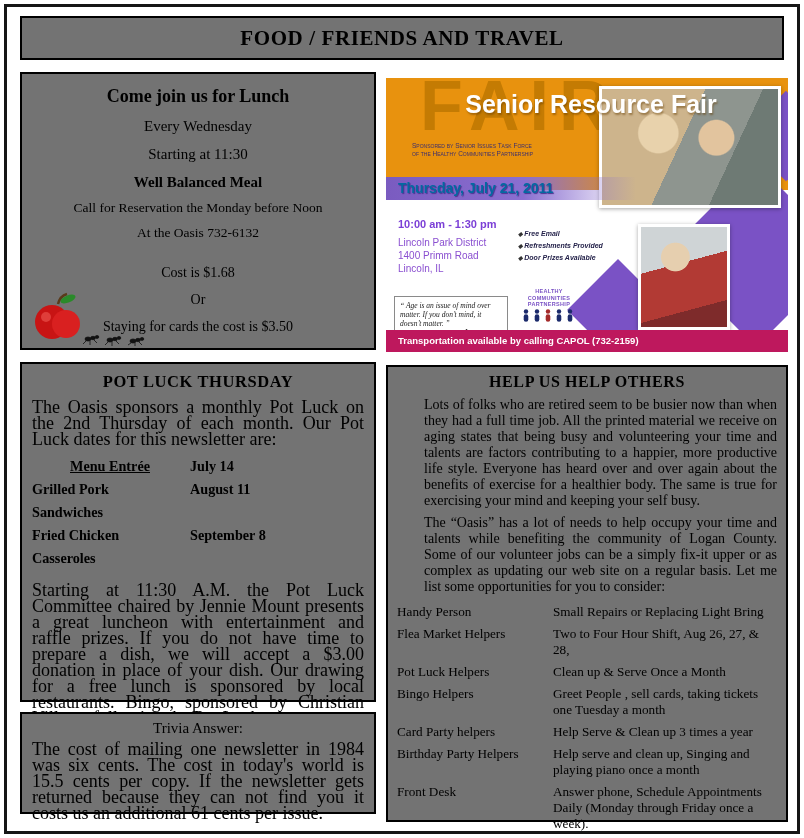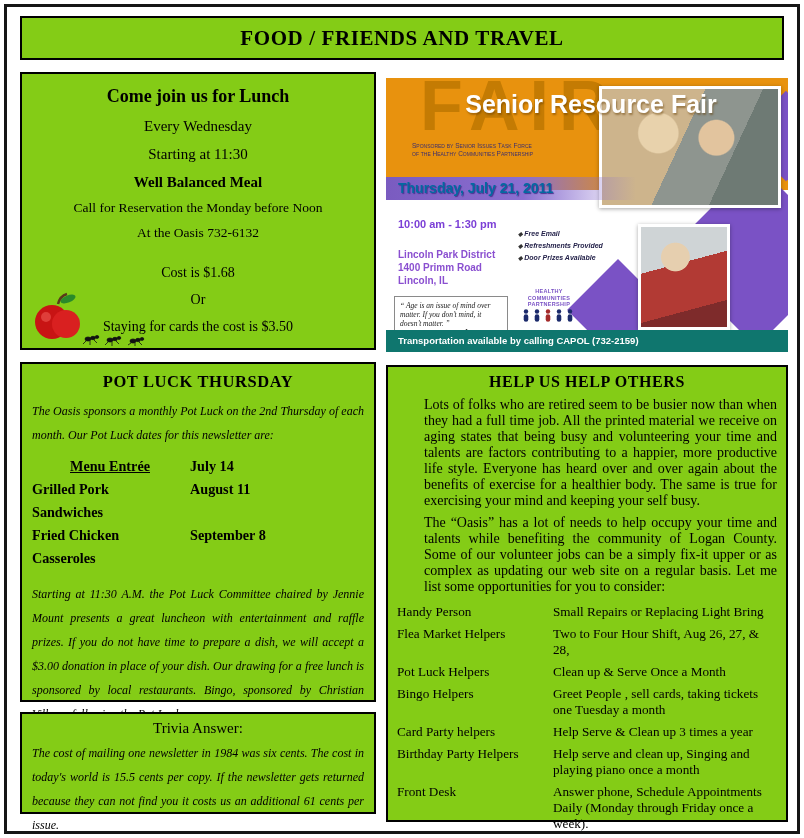--- a/index.html
+++ b/index.html
@@ -1,40 +1,40 @@
 <!DOCTYPE html>
 <html><head>
 <meta charset="utf-8">
 <style>
   * { margin:0; padding:0; box-sizing:border-box; }
   html,body { width:804px; height:838px; }
   body { position:relative; background:#fff; color:#000; font-family:"Liberation Serif", serif; overflow:hidden; }
 
   .outer-border { position:absolute; left:4px; top:4px; right:4px; bottom:4px; border:3px solid #161616; }
 
-  .box { position:absolute; border:2px solid #000; background:#84cc16; }
+  .box { position:absolute; border:2px solid #000; background:#737373; }
 
   
   .header-box { left:20px; top:16px; width:764px; height:44px; display:flex; align-items:center; justify-content:center; }
   .header-title { font-size:21px; font-weight:bold; letter-spacing:.6px; }
 
   
   .lunch-box { left:20px; top:72px; width:356px; height:278px; text-align:center; padding-top:12px; }
   .lunch-title { font-size:18px; font-weight:bold; }
   .ll { font-size:15px; margin-top:11px; }
   .ll.small { font-size:13.5px; margin-top:9px; }
   .ll.cost { font-size:14px; }
   .bold { font-weight:bold; }
   .gap-top { margin-top:24px; }
   .apple-svg { position:absolute; left:8px; bottom:2px; }
 
   
   .potluck-box { left:20px; top:362px; width:356px; height:340px; padding:8px 10px; }
   .section-title { text-align:center; font-weight:bold; font-size:16.5px; letter-spacing:.6px; }
-  .just { text-align:justify; font-size:12px; line-height:24px; margin-top:7px;font-style:italic; }
+  .just { text-align:justify; font-size:18px; line-height:16px; margin-top:7px; }
   .pl-table { display:grid; grid-template-columns:150px 1fr; margin-top:8px; font-size:14.2px; line-height:23px; }
   .pl-header { font-weight:bold; text-decoration:underline; }
   .pl-h1 { text-align:center; }
   .pl-h2 { padding-left:38px; }
   .pl-date { font-weight:bold; padding-left:8px; }
   .pl-entree { font-weight:bold; }
   .pl-footer { text-align:center; font-weight:bold; font-size:14.4px; margin-top:10px; }
 
   
   .trivia-box { left:20px; top:712px; width:356px; height:102px; padding:6px 10px; }
@@ -43,42 +43,42 @@
 
   
   .flyer { position:absolute; left:386px; top:78px; width:402px; height:274px; overflow:hidden; background:#fff; font-family:"Liberation Sans", sans-serif; }
   .fl-orange { position:absolute; left:0; top:0; width:100%; height:112px; background:#E8920E; z-index:1; }
   .fl-ghost { position:absolute; left:34px; top:-12px; font-size:70px; font-weight:800; letter-spacing:10px; color:#C47B03; z-index:1; }
   .fl-title { position:absolute; left:52px; top:12px; width:306px; text-align:center; font-size:25px; font-weight:bold; color:#fff; text-shadow:1px 2px 2px rgba(100,60,0,.5); z-index:4; }
   .fl-sponsor { position:absolute; left:26px; top:64px; font-size:6.5px; line-height:8px; color:#3C2F6E; font-variant:small-caps; z-index:4; }
   .fl-dateband { position:absolute; left:0; top:99px; width:250px; height:23px; background:linear-gradient(90deg,#7A5BC0 0%,#8A6FD0 55%,rgba(138,111,208,0) 100%); z-index:4; }
   .fl-date { position:absolute; left:12px; top:102px; font-size:14px; font-weight:bold; color:#0369a1; text-shadow:1px 1px 1px #4a3390; z-index:5; }
   .fl-time { position:absolute; left:12px; top:140px; font-size:11px; font-weight:bold; color:#7B3FD6; z-index:5; }
-  .fl-address { position:absolute; left:12px; top:158px; font-size:10px; font-weight:bold; color:#8A4FD0; line-height:13px; z-index:5;margin-top:12px; }
+  .fl-address { position:absolute; left:12px; top:158px; font-size:10px; font-weight:normal; color:#8A4FD0; line-height:13px; z-index:5; }
   .fl-bullets { position:absolute; left:132px; top:150px; font-size:7px; font-weight:bold; font-style:italic; color:#24224a; line-height:11px; z-index:5; }
   .fl-bullet::before { content:"◆ "; font-size:6px; color:#333; }
   .fl-quote { position:absolute; left:8px; top:202px; width:114px; height:50px; border:1px solid #8a8a8a; background:#fff; padding:4px 5px 2px; font-family:"Liberation Serif", serif; font-style:italic; font-size:7.5px; line-height:9px; color:#222; z-index:5;margin-top:16px; }
   .fl-quote-attr { text-align:right; margin-top:2px; font-size:12px;font-style:italic; }
   .fl-logo { position:absolute; left:130px; top:210px; width:66px; text-align:center; z-index:5; }
   .fl-logo-text { font-size:5.5px; font-weight:bold; color:#7A52C5; line-height:6.5px; letter-spacing:.3px; }
   .fl-photo { position:absolute; border:3px solid #fff; box-shadow:0 1px 4px rgba(0,0,0,.35); z-index:3; }
   .fl-photo1 { left:213px; top:8px; width:182px; height:122px;
     background:
       radial-gradient(circle at 32% 38%, #E8D2AC 0 14%, rgba(0,0,0,0) 15%),
       radial-gradient(circle at 65% 42%, #E2C49E 0 13%, rgba(0,0,0,0) 14%),
       linear-gradient(115deg, #cdb48c 0 45%, #8e958f 45% 70%, #6e7a74 70%); }
   .fl-photo2 { left:252px; top:146px; width:92px; height:106px;
     background:
       radial-gradient(circle at 40% 30%, #E6CFAF 0 16%, rgba(0,0,0,0) 17%),
       linear-gradient(165deg, #cfd4d6 0 38%, #B23A34 38% 78%, #7E2B2B 78%); }
   .fl-diamond { position:absolute; background:#7A52C5; transform:rotate(45deg); z-index:2; }
   .fl-d1 { left:305px; top:112px; width:130px; height:130px; }
   .fl-d2 { left:196px; top:196px; width:72px; height:72px; }
   .fl-d3 { left:368px; top:26px; width:64px; height:64px; }
-  .fl-bottom { position:absolute; left:0; top:252px; width:100%; height:22px; background:#0f766e; z-index:6; color:#fff; font-size:9.5px; font-weight:bold; line-height:22px; padding-left:12px; }
+  .fl-bottom { position:absolute; left:0; top:252px; width:100%; height:22px; background:#be185d; z-index:6; color:#fff; font-size:9.5px; font-weight:bold; line-height:22px; padding-left:12px; }
 
   
   .help-box { left:386px; top:365px; width:402px; height:457px; padding:6px 9px; }
   .help-title { font-size:16px; }
   .help-p { font-size:14px; line-height:16px; text-align:justify; margin-top:6px;margin-left:27px; }
   .help-items { display:grid; grid-template-columns:152px 1fr; column-gap:4px; row-gap:6px; margin-top:9px; font-size:13.2px; line-height:16px; }
 </style>
 </head>
 <body>
 

